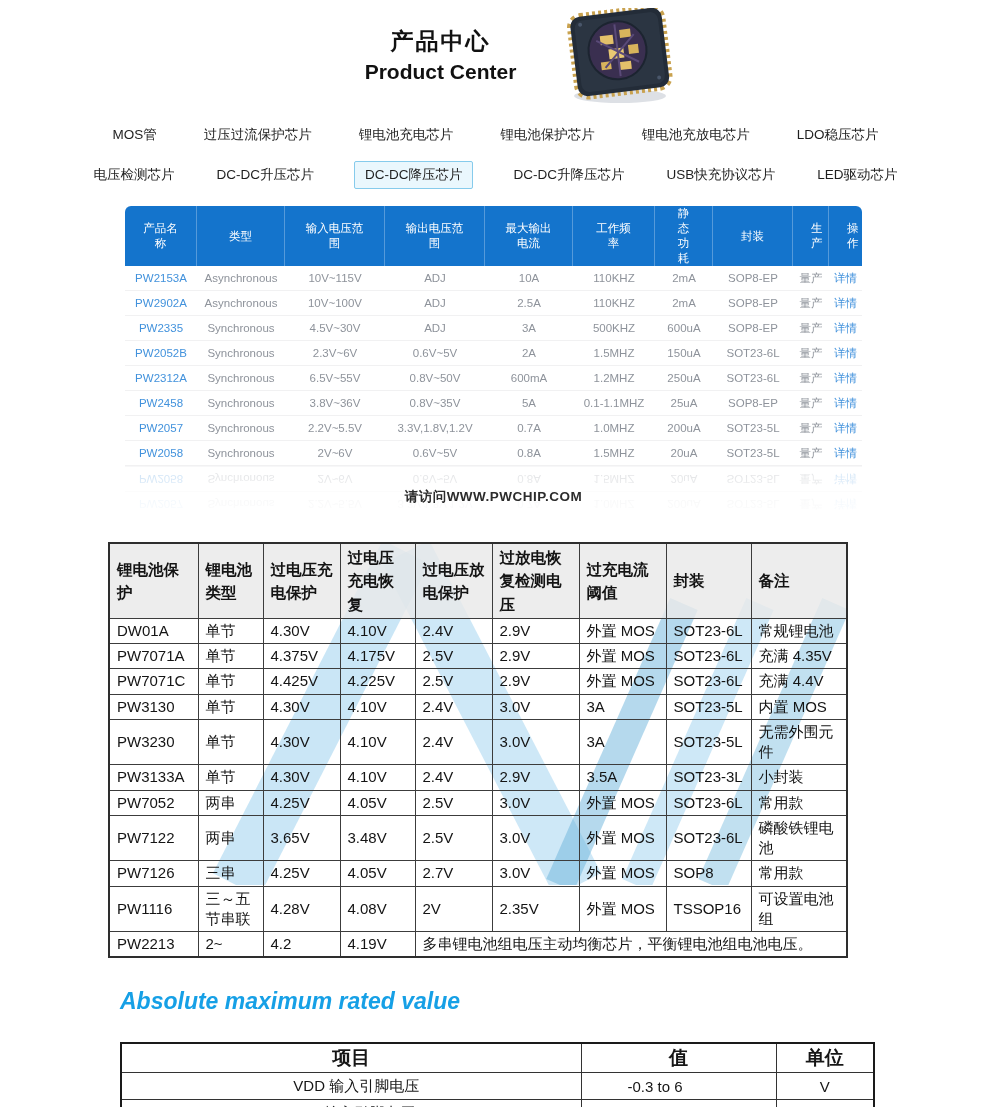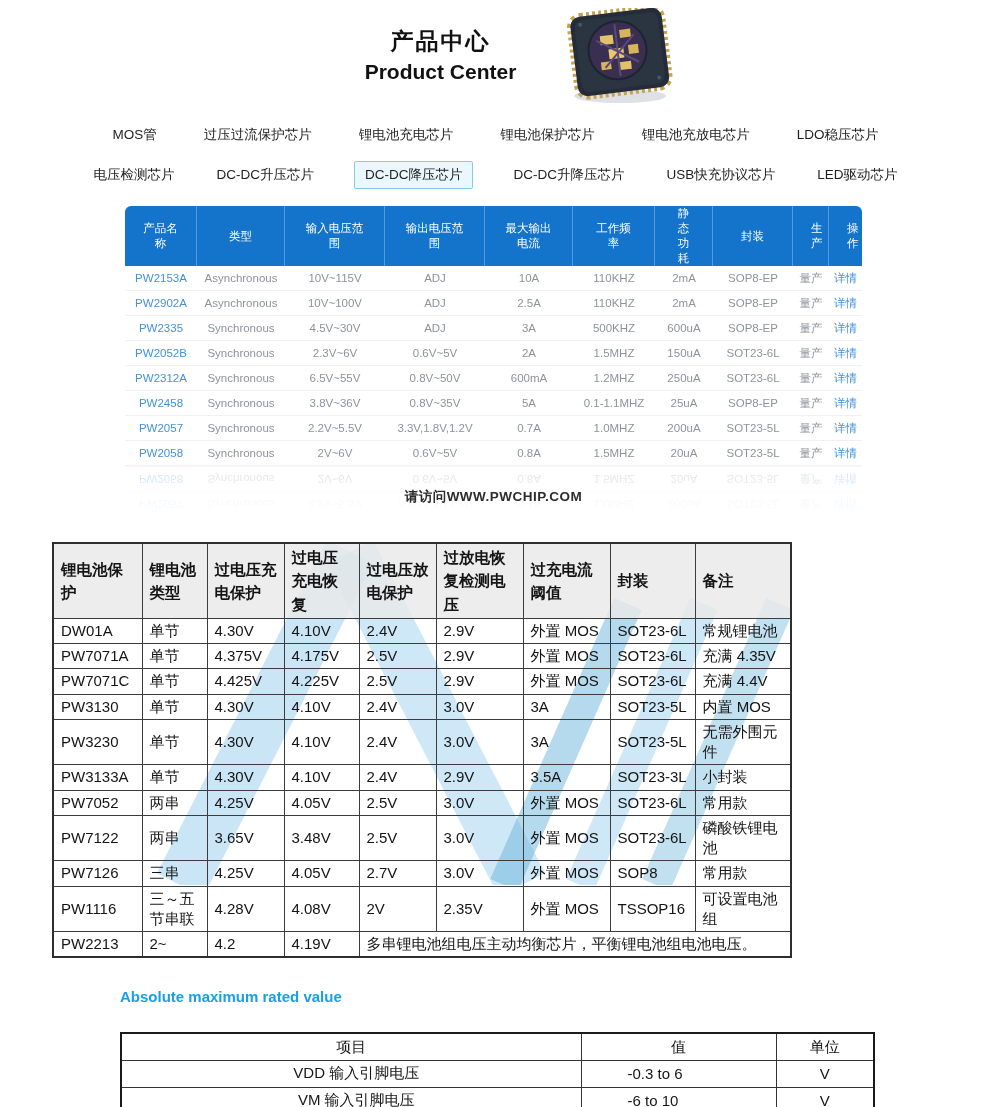--- a/index.html
+++ b/index.html
@@ -37,32 +37,32 @@
     border-bottom:1px solid #f1f1f2; overflow:hidden; white-space:nowrap; padding:0 1px;
   }
   table.t1 tbody td.link { color:#4292dc; cursor:pointer;margin-top:12px; }
   .t1-reflect { position:relative; height:56px; width:737px; overflow:hidden; }
   .t1-reflect table.t1 { transform:scaleY(-1); opacity:.42; filter:blur(.4px); }
   .t1-reflect table.t1 tbody td { border-bottom:1px solid #e7e7e9; }
   .t1-fade { position:absolute; inset:0; background:linear-gradient(to bottom, rgba(255,255,255,.30), rgba(255,255,255,.85) 60%, #ffffff 100%); }
   .t1-watermark { position:absolute; left:0; right:0; top:22px; text-align:center; font-size:13.5px; font-weight:bold; color:#2c2c2c; letter-spacing:.5px; filter:blur(.3px); }
 
   
-  .t2-wrap { position:relative; margin:20px 0 0 52px; width:738px; }
+  .t2-wrap { position:relative; margin:20px 0 0 108px; width:738px; }
   .t2-logo { position:absolute; left:0; top:0; width:738px; height:343px; z-index:0; }
   table.t2 { position:relative; z-index:1; border-collapse:collapse; width:738px; table-layout:fixed; font-size:15px; color:#141414; border:2px solid #2e2e2e; }
   table.t2 th, table.t2 td { border:1px solid #3c3c3c; padding:2px 7px; text-align:left; vertical-align:middle; overflow:hidden; }
   table.t2 th { font-weight:bold; background:rgba(233,233,233,.82); font-size:15.5px; line-height:1.5; height:48px; }
   table.t2 td { height:24px; line-height:1.35; background:transparent; }
 
   
-  .abs-heading { margin:30px 0 0 120px; font-size:15px; font-weight:bold; color:#16a0e6; }
+  .abs-heading { margin:30px 0 0 120px; font-size:23px; font-weight:bold; color:#16a0e6;font-style:italic; }
   table.t3 { border-collapse:collapse; margin:27px 0 0 120px; width:753px; table-layout:fixed; font-size:15px; color:#161616; border:2px solid #1a1a1a; }
   table.t3 th, table.t3 td { border:1px solid #333; overflow:hidden; }
-  table.t3 th { font-weight:normal; text-align:center; height:27px; font-size:15px; }
+  table.t3 th { font-weight:bold; text-align:center; height:27px; font-size:19px; }
   table.t3 td { height:27px; }
   table.t3 td:nth-child(1) { padding-left:11px; text-align:center; }
   table.t3 td:nth-child(2) { padding-left:46px; text-align:left; }
   table.t3 td:nth-child(3) { text-align:center; }
 </style>
 </head>
 <body>
 
 <div class="header">
   <div class="title-block">

